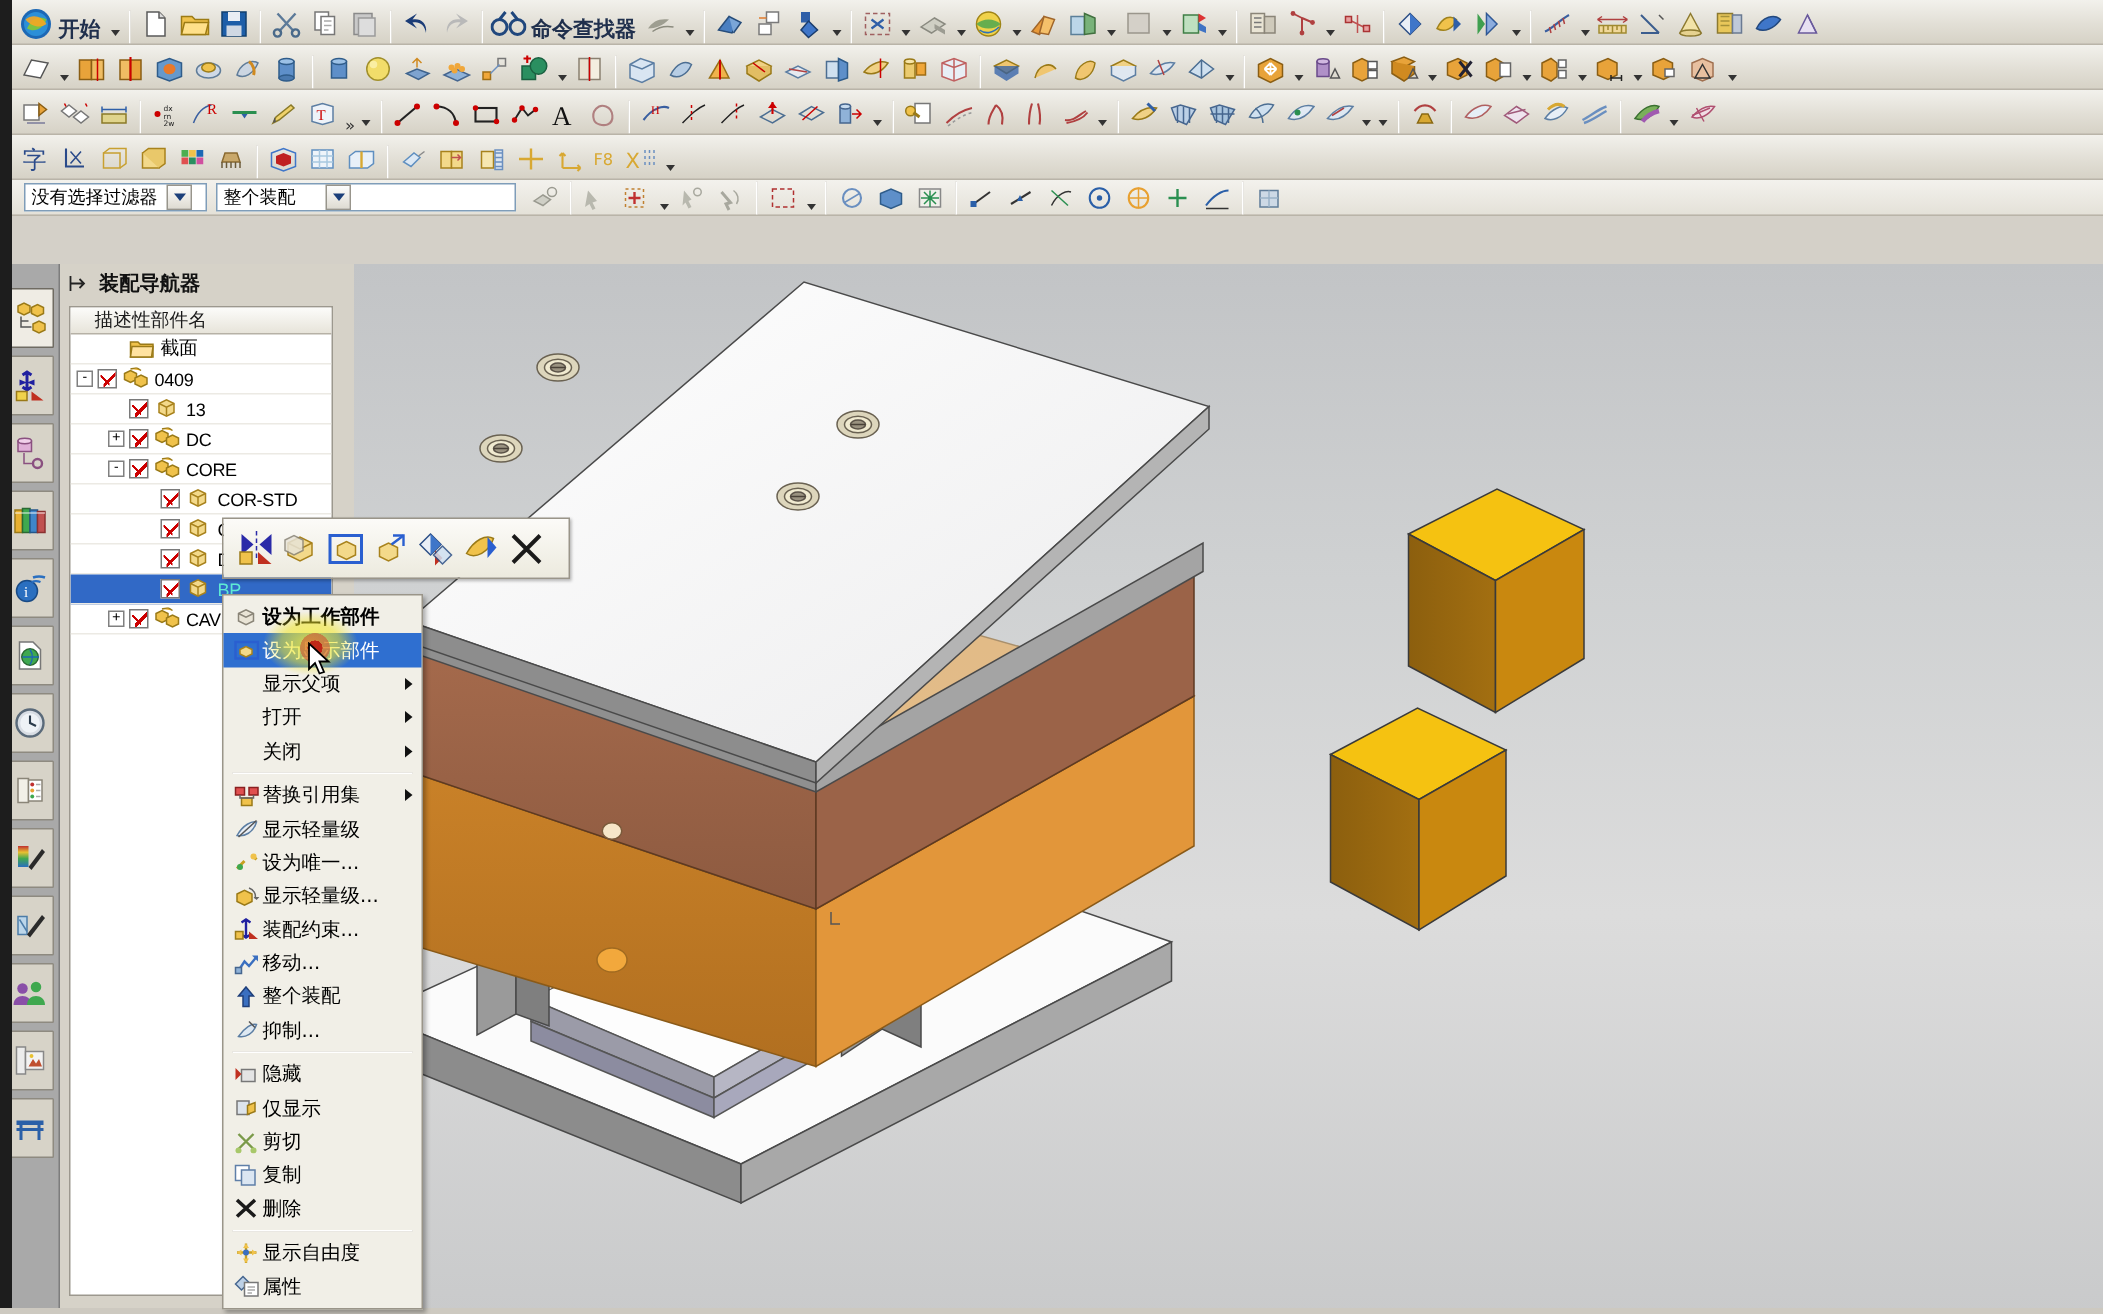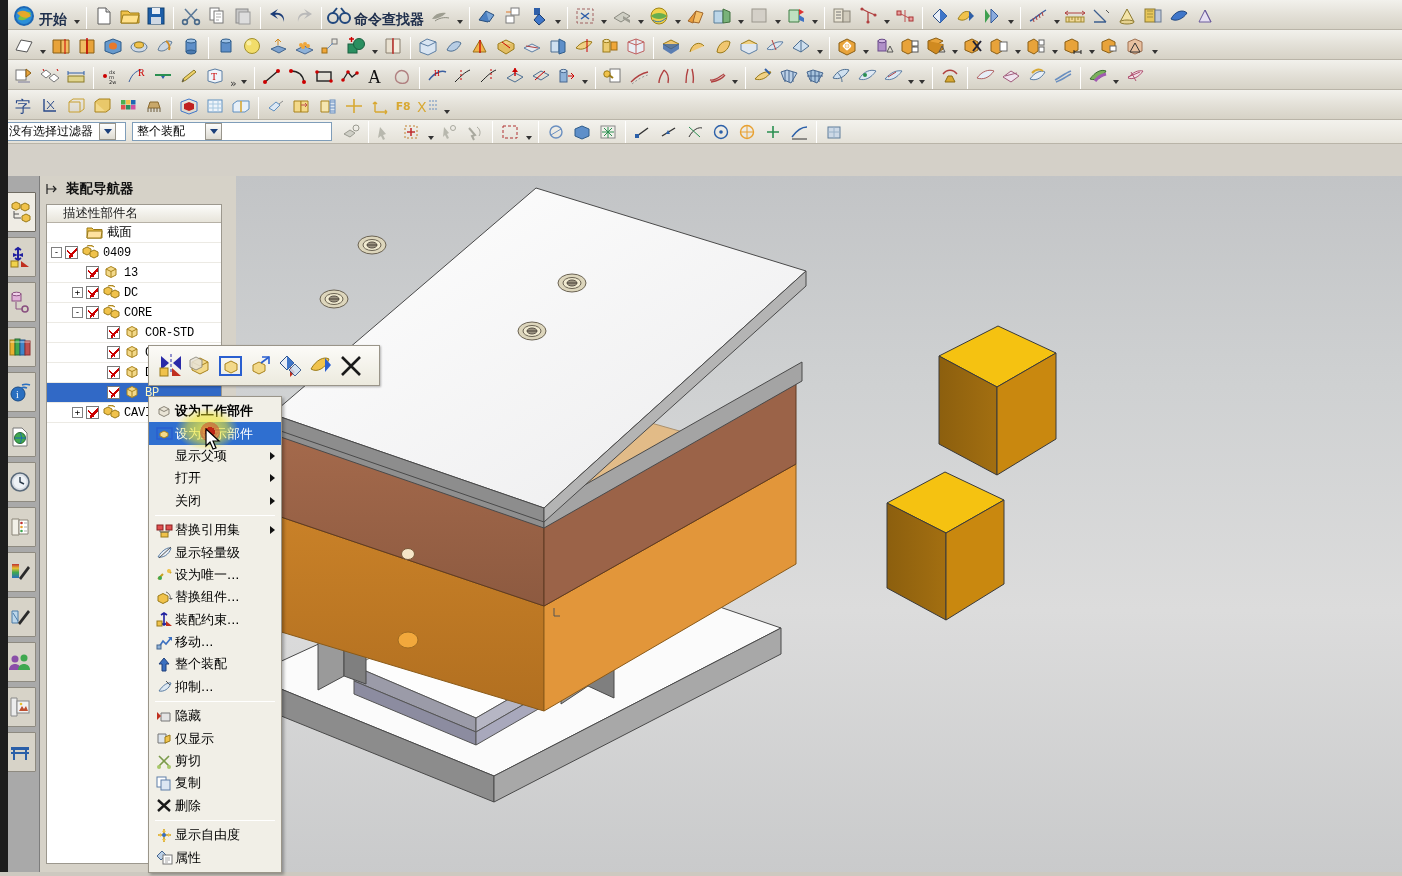--- a/index.html
+++ b/index.html
@@ -23,36 +23,36 @@
     background-image:repeating-linear-gradient(#ffffff 0 1px, #9a948a 1px 2px, transparent 2px 4px);
     background-size:3px 4px; background-repeat:repeat-y; background-position:1px 2px;
     opacity:.75;
   }
   .sep { width:1px; height:22px; margin:0 4px; background:#b2ada1; border-right:1px solid #fff; flex:0 0 auto; }
   .tbtn {
     position:relative; width:26px; height:26px; flex:0 0 auto;
     display:flex; align-items:center; justify-content:center;
     border:1px solid transparent; border-radius:2px;
   }
-  .tbtn.sm { width:22px;font-weight:bold; }
+  .tbtn.sm { width:22px; }
   .tbtn svg { display:block; }
   .caret {
     width:11px; height:26px; flex:0 0 auto; display:flex; align-items:flex-end; justify-content:center;
     padding-bottom:5px;
   }
   .caret i { display:block; width:0;height:0;border-left:3.5px solid transparent;border-right:3.5px solid transparent;border-top:4px solid #333; }
   .tlabel { font-size:14px; color:#20304d; padding:0 4px 0 2px; flex:0 0 auto; font-weight:bold;}
   .tlabel.cn { font-family:"DejaVu Sans","Liberation Sans",sans-serif; }
   .chev { font-size:11px; color:#333; padding:0 2px; flex:0 0 auto; line-height:10px;}
 
   
   .selbar {
     height:24px; width:1402px; display:flex; align-items:center;
     background:linear-gradient(#f3f2ed,#e4e1d8);
-    border-bottom:1px solid #b9b4a8; padding-left:4px; white-space:nowrap;
+    border-bottom:1px solid #b9b4a8; padding-left:16px; white-space:nowrap;
   }
   .combo {
     height:19px; display:flex; align-items:center; background:#fff;
     border:1px solid #7f9db9; margin-right:6px; position:relative;
   }
   .combo .txt { font-size:12px; padding:0 4px; color:#000; white-space:nowrap;
                 font-family:"DejaVu Sans","Liberation Sans",sans-serif; }
   .combo .arrow {
     width:17px; height:17px; margin:0 1px 0 2px; flex:0 0 auto;
     background:linear-gradient(#fdfdfd,#dedbd2); border:1px solid #8c8madjust;
@@ -99,25 +99,25 @@
   .trow .exp { width:11px;height:11px; border:1px solid #808080; background:#fff; margin-right:3px;
                display:flex;align-items:center;justify-content:center; font-size:9px; line-height:9px;
                color:#000; font-family:"DejaVu Sans Mono","Liberation Mono",monospace; flex:0 0 auto;}
   .trow .expspace { width:14px; flex:0 0 auto; }
   .trow .chk { width:13px;height:13px;border:1px solid #7a7a7a; background:#fff; margin-right:4px;
                position:relative; flex:0 0 auto;}
   .trow .chk::after { content:""; position:absolute; left:1px; top:1px; width:10px; height:10px;
                background:
                  linear-gradient(45deg, transparent 44%, #c00 44% 60%, transparent 60%) no-repeat 0 2px/6px 7px,
                  linear-gradient(-45deg, transparent 40%, #c00 40% 56%, transparent 56%) no-repeat 2px -1px/9px 11px;}
-  .trow .lbl { font-size:12px; color:#000; font-family:Liberation Mono, monospace;
+  .trow .lbl { font-size:12px; color:#000; font-family:Liberation Sans, sans-serif;
                letter-spacing:-.2px; }
   .trow .lbl.cn { font-family:Liberation Mono, monospace; font-size:12.5px;}
   .trow.sel { background:#3169c6; }
-  .trow.sel .lbl { color:#fef9c3; }
+  .trow.sel .lbl { color:#5eead4; }
   .ticon { width:17px;height:15px;margin-right:4px;flex:0 0 auto;display:flex;align-items:center;}
 
   
   .gfx { flex:1 1 auto; height:700px; position:relative; overflow:hidden;
          background:linear-gradient(#c2c4c6 0%, #cfd1d2 30%, #dcdcdc 62%, #c9cacb 100%); }
 
   
   .ctxtool {
     position:absolute; left:148px; top:345px; width:232px; height:41px;
     background:linear-gradient(#fcfbf8,#eceade); border:1px solid #9a9589;
@@ -1704,21 +1704,21 @@
         <span class="mtx">设为唯一...</span>
       </div>
       <div class="mi">
         <span class="mico">
           <svg width="17" height="15" viewBox="0 0 17 15">
             <path d="M2 6l5-2.5L12 6v5l-5 2.5L2 11z" fill="#f0c24b" stroke="#9a7a18"></path>
             <path d="M10 2c3 1 5 4 4 7" stroke="#666" fill="none"></path>
             <path d="M13 8l2 2 2-2" fill="#666"></path>
           </svg>
         </span>
-        <span class="mtx">替换组件...</span>
+        <span class="mtx">显示轻量级...</span>
       </div>
       <div class="mi">
         <span class="mico">
           <svg width="17" height="15" viewBox="0 0 17 15">
             <path d="M8 1v12M5 3l3-2 3 2M5 11l3 2 3-2" stroke="#2020a0" stroke-width="1.6" fill="none"></path>
             <rect x="1" y="9" width="5" height="5" fill="#f0c24b" stroke="#9a7a18"></rect>
             <path d="M10 9l6 5h-6z" fill="#c03020"></path>
           </svg>
         </span>
         <span class="mtx">装配约束...</span>

